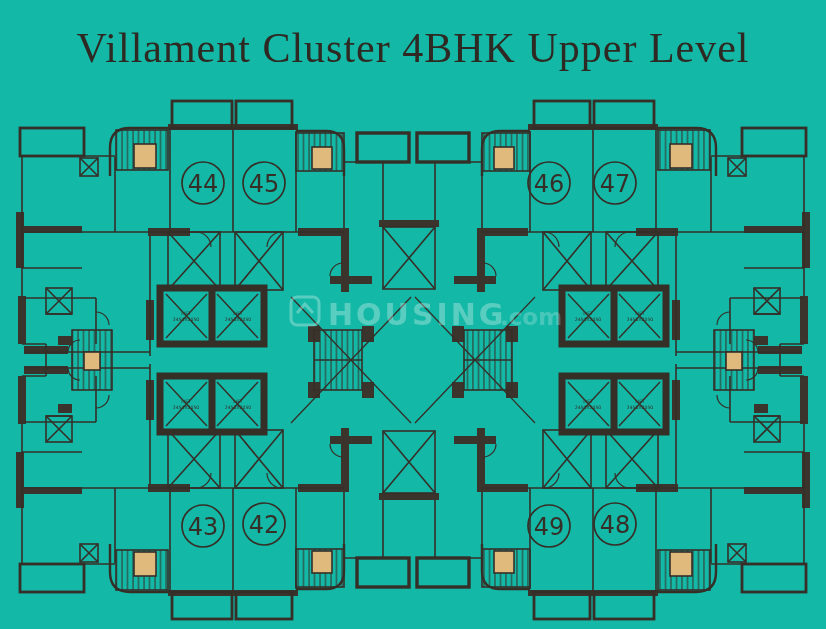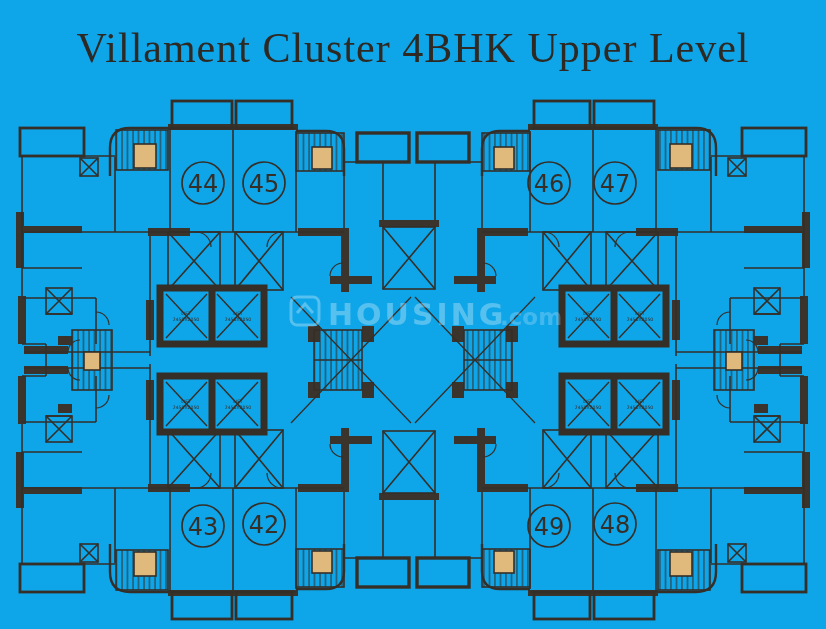--- a/index.html
+++ b/index.html
@@ -1,16 +1,16 @@
 <!DOCTYPE html>
 <html><head>
 <meta charset="utf-8">
 <style>
   html,body{margin:0;padding:0;background:#e0ba7c;}
-  .page{position:relative;width:826px;height:629px;background:#0ea5e9;overflow:hidden;
+  .page{position:relative;width:826px;height:629px;background:#14b8a6;overflow:hidden;
         font-family:"Liberation Sans",sans-serif;text-decoration:underline;}
   .title{position:absolute;top:24px;left:0;width:100%;text-align:center;
          font-family:"Liberation Serif",serif;font-size:42px;font-weight:400;
          color:#2e2922;letter-spacing:1px;white-space:nowrap;}
   svg{position:absolute;left:0;top:0;}
   svg text{font-family:"DejaVu Sans",sans-serif;}
   .unit-num{font-size:24px;fill:#352f28;}
   .lift-txt{font-size:4.6px;fill:#352f28;text-anchor:middle;}
   .wm-brand{font-size:30px;font-weight:700;fill:rgba(255,255,255,0.30);letter-spacing:3px;}
   .wm-tld{font-size:23px;font-weight:700;fill:rgba(255,255,255,0.22);}

